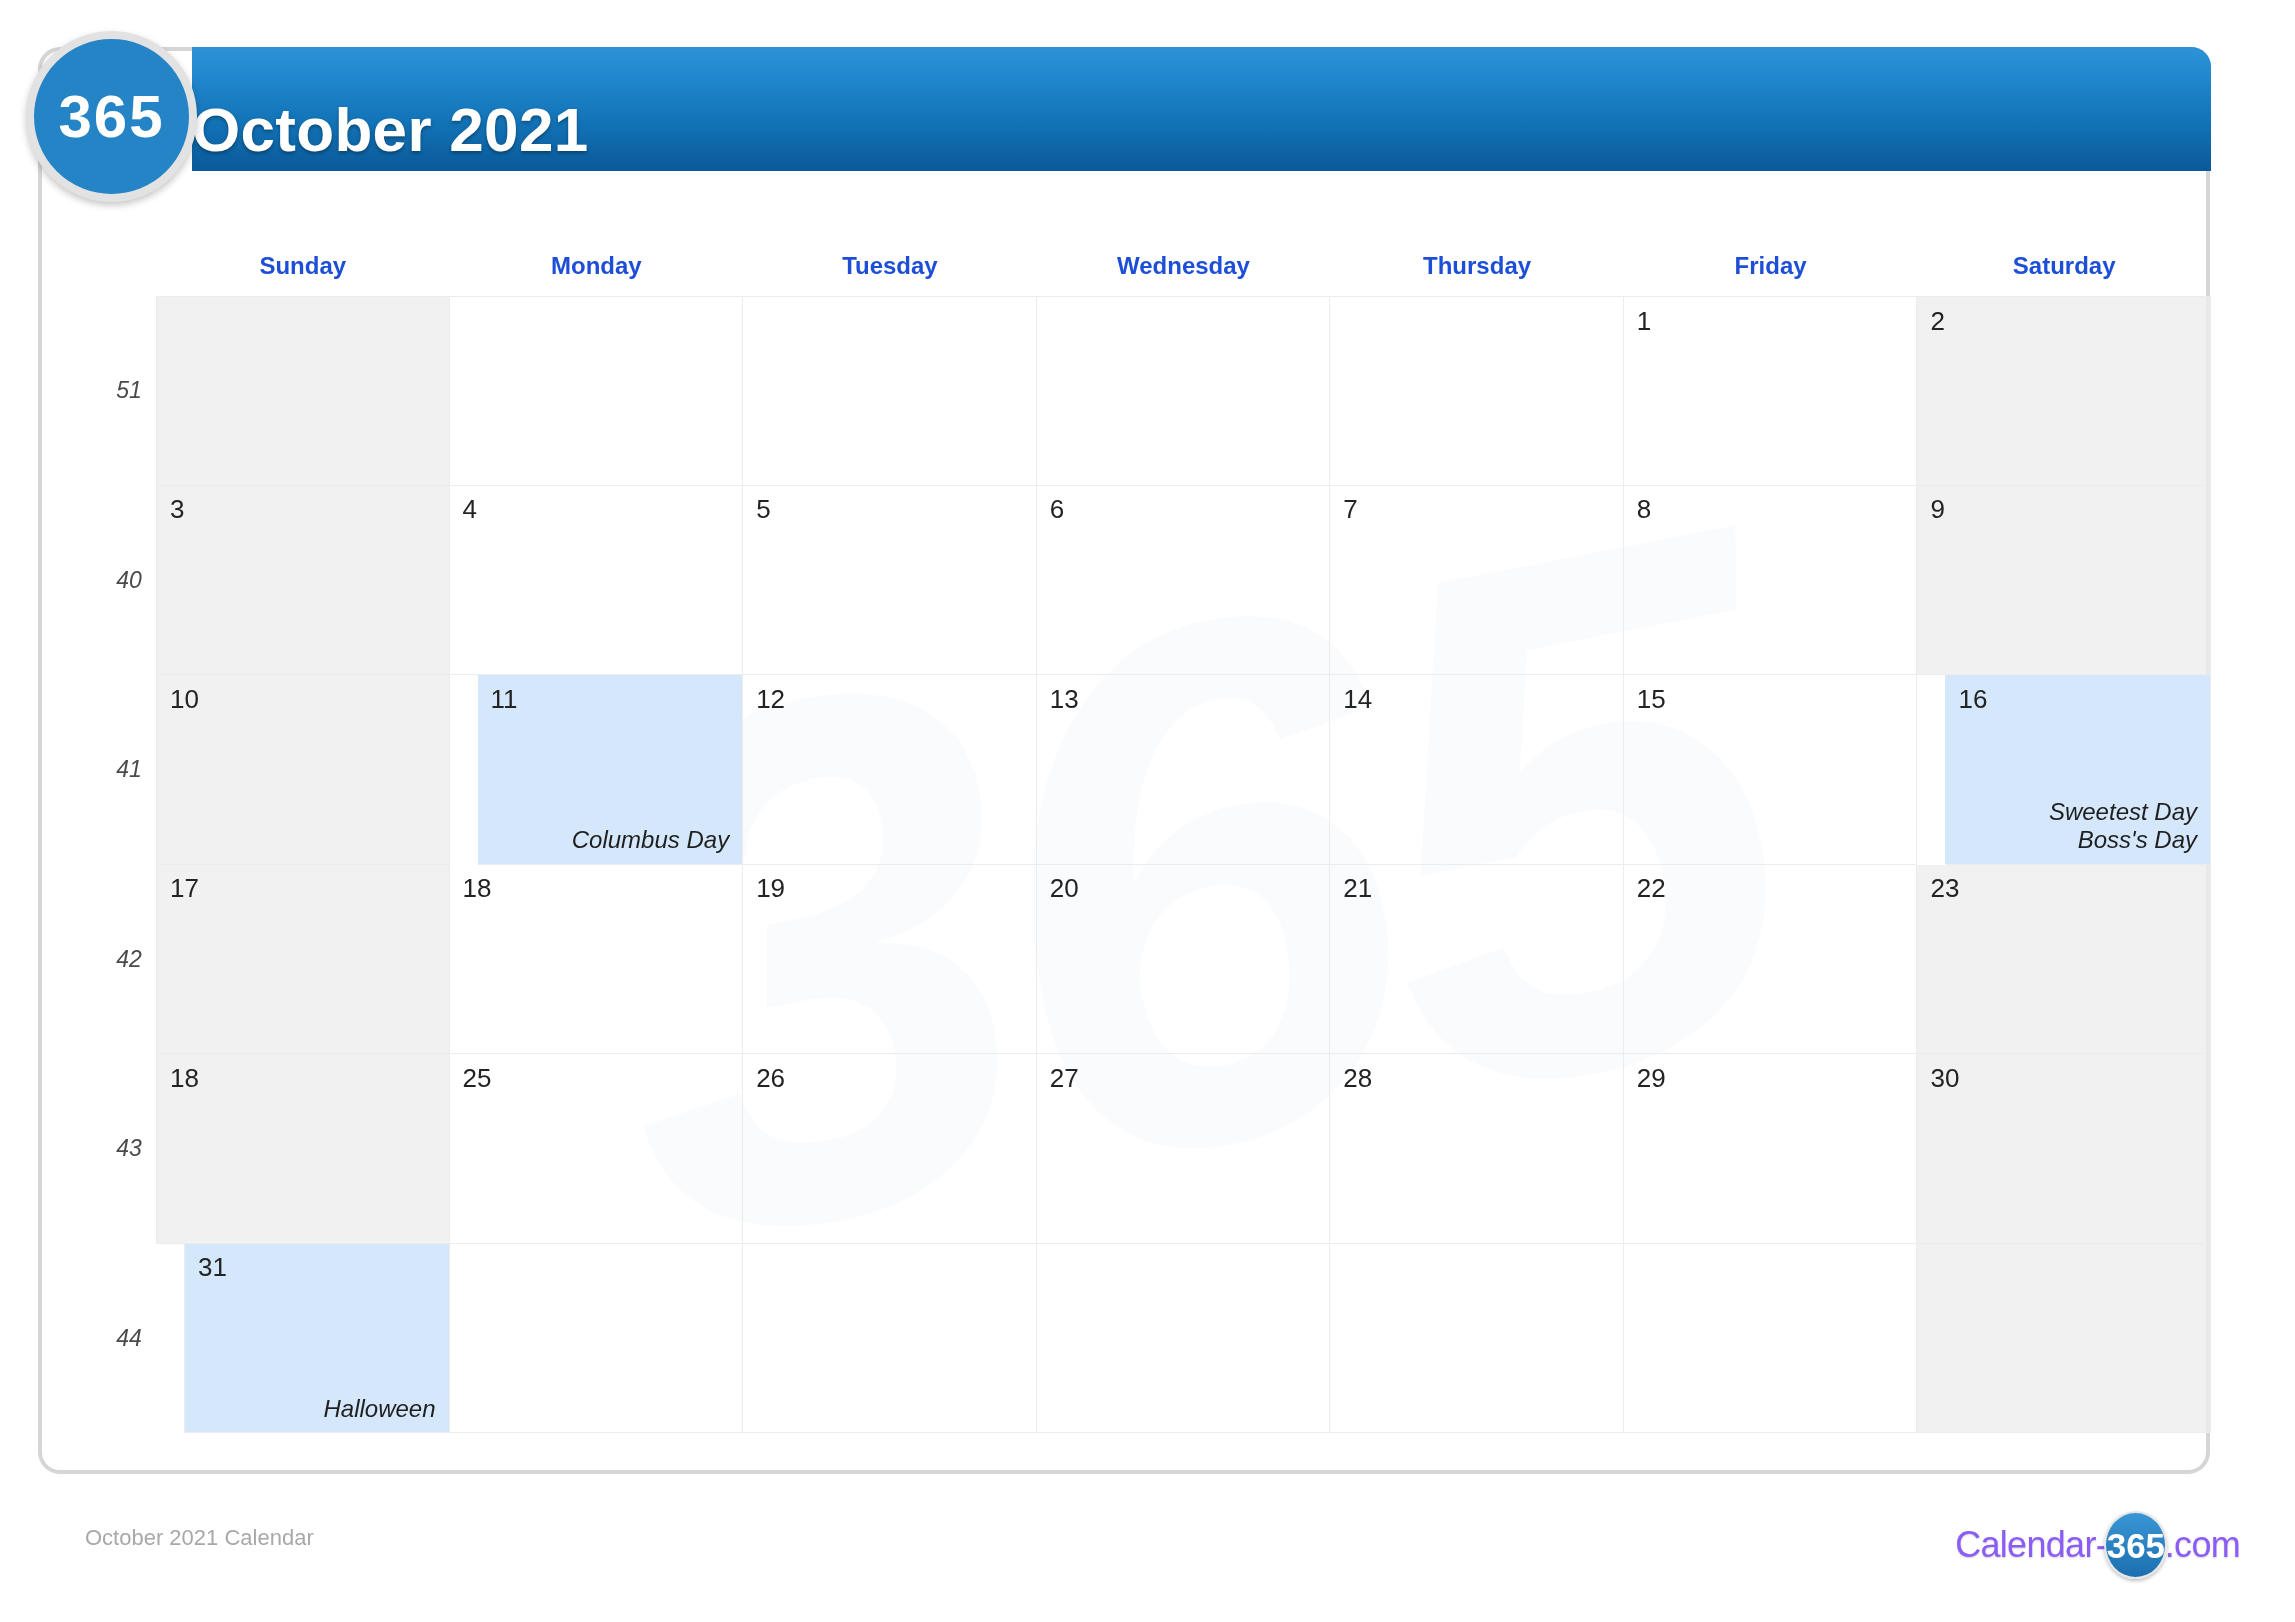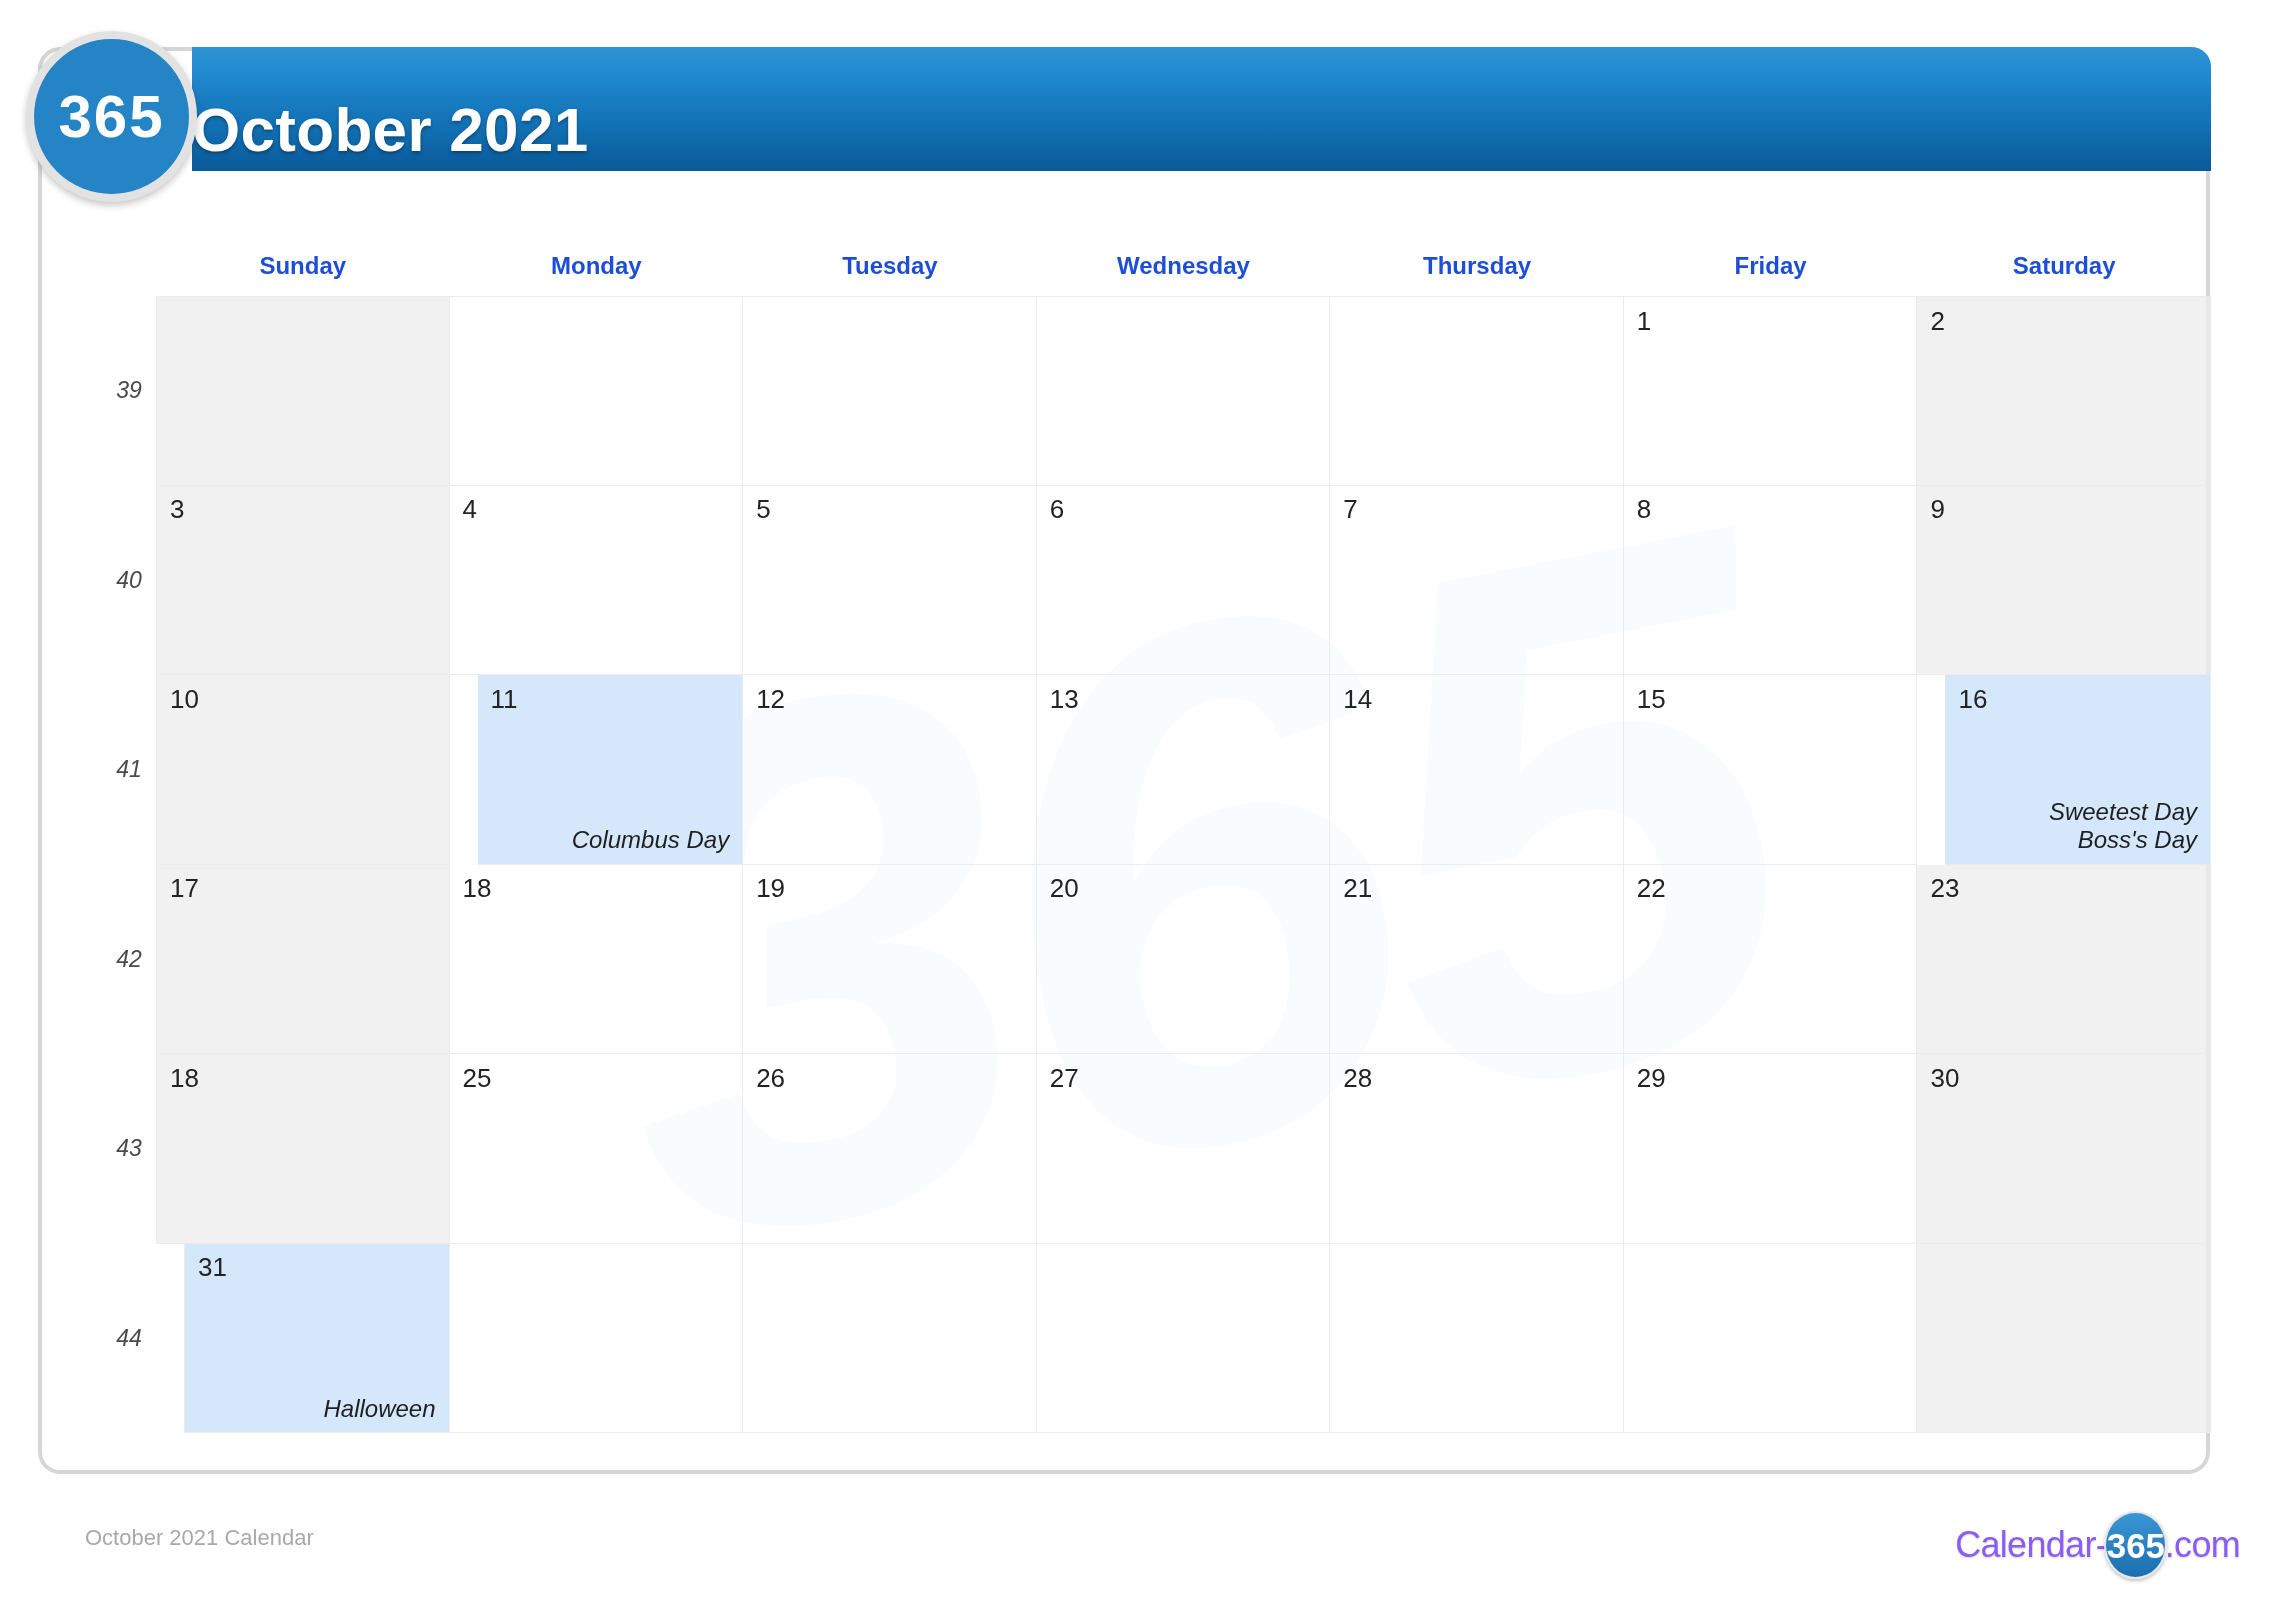--- a/index.html
+++ b/index.html
@@ -243,21 +243,21 @@
     <div class="weekday-cell">Sunday</div>
     <div class="weekday-cell">Monday</div>
     <div class="weekday-cell">Tuesday</div>
     <div class="weekday-cell">Wednesday</div>
     <div class="weekday-cell">Thursday</div>
     <div class="weekday-cell">Friday</div>
     <div class="weekday-cell">Saturday</div>
   </div>
 
 <div class="week-gutter" id="week-gutter">
-    <div class="week-num">39</div>
+    <div class="week-num">51</div>
     <div class="week-num">40</div>
     <div class="week-num">41</div>
     <div class="week-num">42</div>
     <div class="week-num">43</div>
     <div class="week-num">44</div>
   </div>
 
 <div class="grid-wrap">
   <div class="watermark">365</div>
   <div class="grid" id="calendar-grid">

